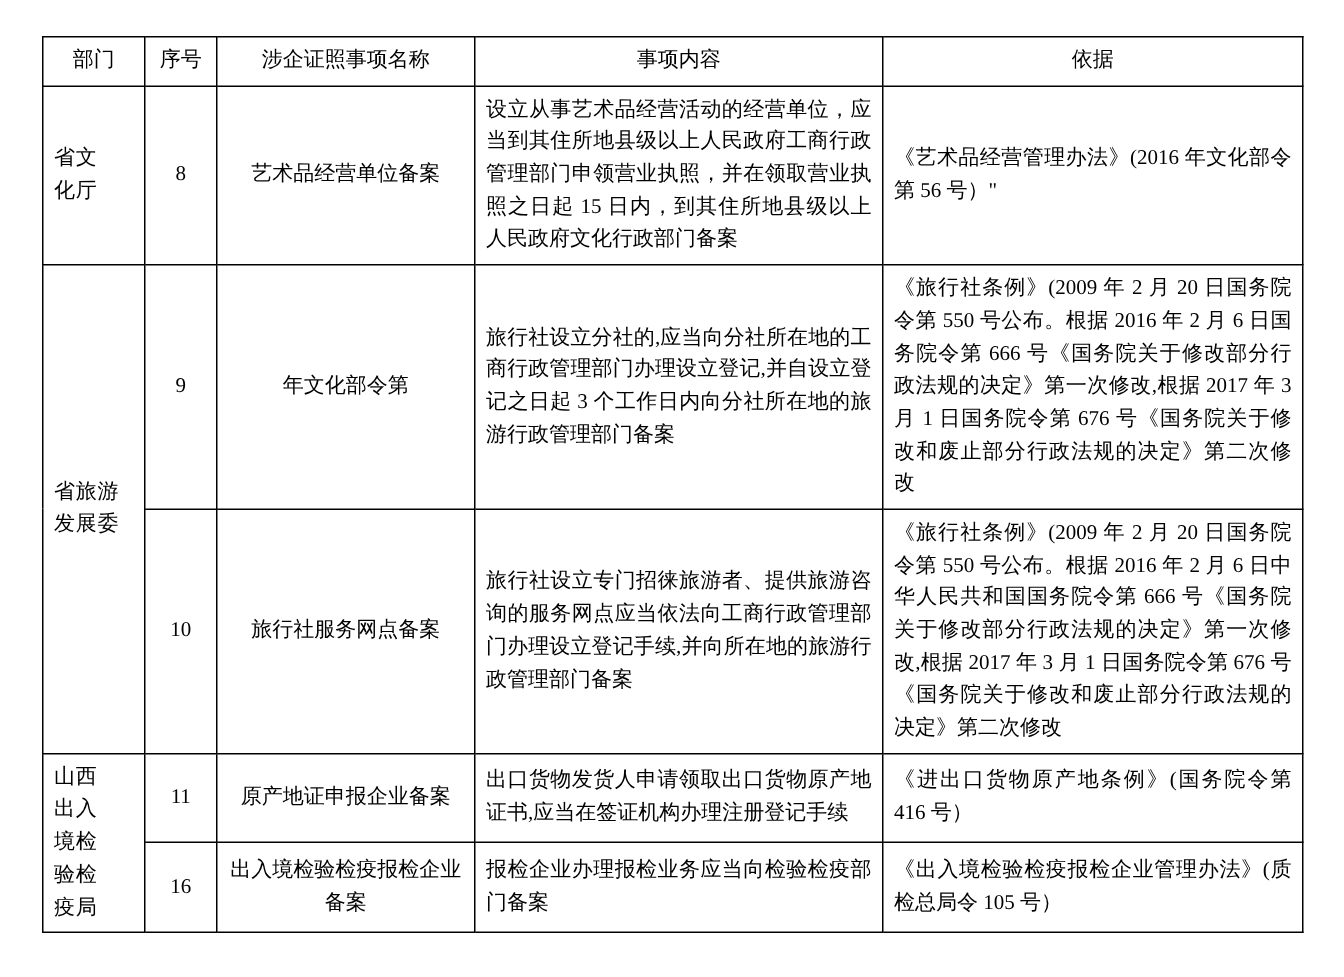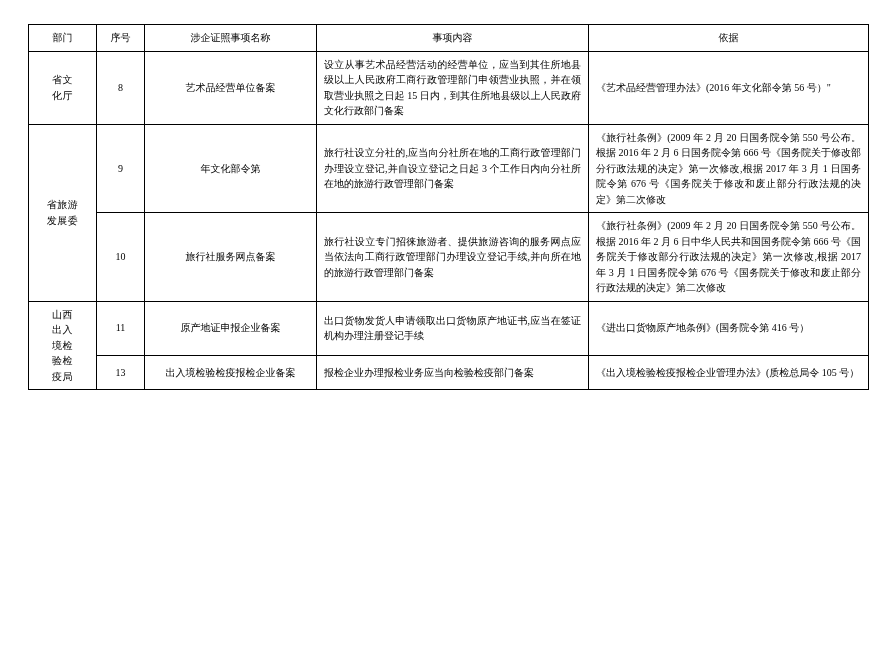--- a/index.html
+++ b/index.html
@@ -23,37 +23,37 @@
   table.doc-table {
     width: 840px;
     border-collapse: collapse;
     table-layout: fixed;
     margin: 0 auto;
   }
   table.doc-table td, table.doc-table th {
     border: 1px solid #000000;
     vertical-align: middle;
     padding: 5px 7px;
-    font-size: 10px;
+    font-size: 14px;
     line-height: 1.55;
   }
   thead th {
     text-align: center;
     font-weight: normal;
     padding: 7px 4px;
     font-size: 14px;
   }
   col.c-dept  { width: 68px; }
   col.c-seq   { width: 48px; }
   col.c-name  { width: 172px; }
   col.c-content { width: 272px; }
   col.c-basis { width: 280px; }
 
   td.dept {
-    text-align: center;
+    text-align: left;
     letter-spacing: 0.5px;
     line-height: 1.65;
     margin-top: 35px;
   }
   td.seq {
     text-align: center;
   }
   td.name {
     text-align: center;
     line-height: 1.7;
@@ -119,20 +119,20 @@
 出入
 境检
 验检
 疫局</td>
         <td class="seq">11</td>
         <td class="name">原产地证申报企业备案</td>
         <td class="content">出口货物发货人申请领取出口货物原产地证书,应当在签证机构办理注册登记手续</td>
         <td class="basis">《进出口货物原产地条例》(国务院令第 416 号）</td>
       </tr>
       <tr>
-        <td class="seq">13</td>
+        <td class="seq">16</td>
         <td class="name">出入境检验检疫报检企业备案</td>
         <td class="content">报检企业办理报检业务应当向检验检疫部门备案</td>
         <td class="basis">《出入境检验检疫报检企业管理办法》(质检总局令 105 号）</td>
       </tr>
     </tbody>
   </table>
 </div>
 
 </body></html>

